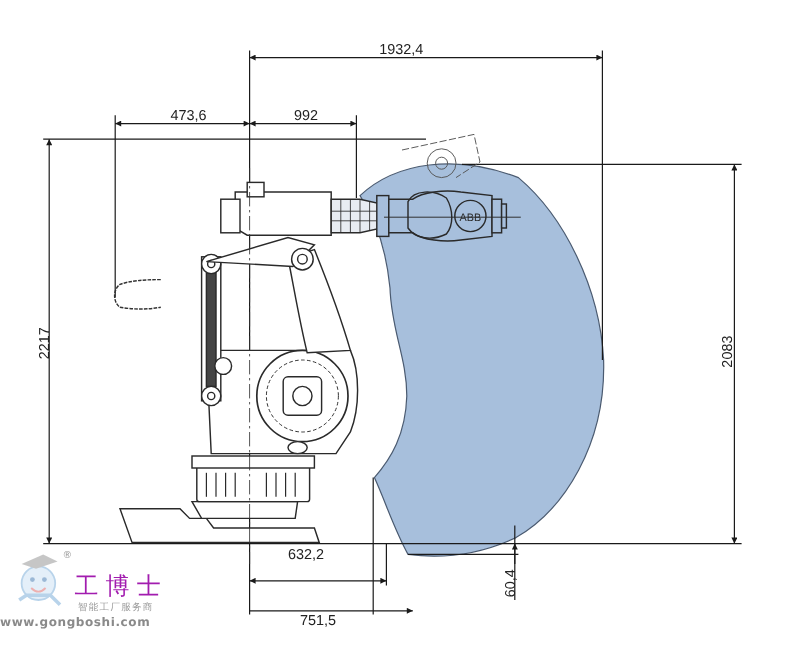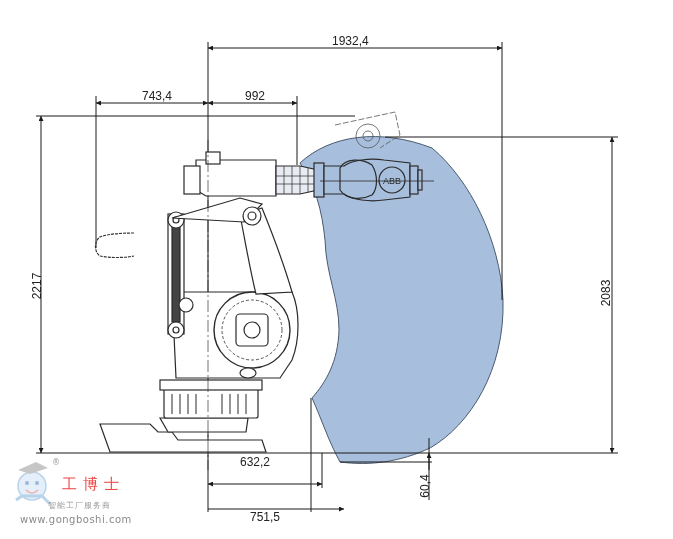--- a/index.html
+++ b/index.html
@@ -1,20 +1,20 @@
 <!DOCTYPE html>
 <html><head>
   <meta charset="utf-8">
   <style>
     html, body { margin: 0; padding: 0; background: #ffffff; }
     body { width: 673px; height: 539px; overflow: hidden; position: relative; font-family: "Liberation Sans", sans-serif; }
     #canvas { position: absolute; left: 0; top: 0; width: 673px; height: 539px; }
     .dim-text { position: absolute; font-size: 12px; color: #222; font-family: "Liberation Sans", sans-serif; white-space: nowrap; line-height: 1; }
     .dim-text.vert { transform: rotate(-90deg); transform-origin: center center; }
-    .wm-cn { position: absolute; font-family: "DejaVu Serif", serif; color: #ef4444; font-size: 15px; letter-spacing: 6px; }
+    .wm-cn { position: absolute; font-family: "DejaVu Serif", serif; color: #a21caf; font-size: 20px; letter-spacing: 6px; }
     .wm-sub { position: absolute; font-family: "DejaVu Sans", sans-serif; color: #9a9a9a; font-size: 8px; letter-spacing: 1px; }
     .wm-url { position: absolute; font-family: "DejaVu Sans", sans-serif; color: #8a8a8a; font-size: 10px; letter-spacing: 0.5px; }
   </style>
 </head>
 <body>
 
 <svg id="canvas" width="673" height="539" viewBox="0 0 673 539" xmlns="http://www.w3.org/2000/svg">
   <defs>
     <marker id="arr" viewBox="0 0 10 10" refX="10" refY="5" markerWidth="7" markerHeight="5" orient="auto-start-reverse">
       <path d="M0,0 L10,5 L0,10 z" fill="#1a1a1a"></path>
@@ -135,25 +135,25 @@
   <g opacity="0.55">
     <circle cx="32" cy="486" r="14" fill="#cfe3f5" stroke="#7fb0da" stroke-width="1.5"></circle>
     <path d="M18,470 L36,462 L48,468 L30,474 Z" fill="#999"></path>
     <circle cx="27" cy="483" r="2" fill="#4a7fb5"></circle>
     <circle cx="37" cy="483" r="2" fill="#4a7fb5"></circle>
     <path d="M26,490 Q32,496 38,490" stroke="#e07070" stroke-width="1.5" fill="none"></path>
     <path d="M16,500 L22,496 L42,496 L50,504" stroke="#7fb0da" stroke-width="3" fill="none"></path>
   </g>
 </svg>
 
-<div class="dim-text" style="left:332px; top:35px;text-align:right;">1932,4</div>
-<div class="dim-text" style="left:142px; top:90px;">743,4</div>
+<div class="dim-text" style="left:316px; top:35px;text-align:right;">1932,4</div>
+<div class="dim-text" style="left:142px; top:90px;">473,6</div>
 <div class="dim-text" style="left:245px; top:90px;">992</div>
 <div class="dim-text vert" style="left:20px; top:280px; width:34px; text-align:center;">2217</div>
 <div class="dim-text vert" style="left:589px; top:287px; width:34px; text-align:center;">2083</div>
 <div class="dim-text" style="left:240px; top:456px;">632,2</div>
 <div class="dim-text" style="left:250px; top:511px;">751,5</div>
 <div class="dim-text vert" style="left:408px; top:480px; width:34px; text-align:center;">60,4</div>
 
 <div class="wm-cn" style="left:62px; top:475px;">工博士</div>
 <div class="wm-sub" style="left:52px; top:458px;">®</div>
-<div class="wm-sub" style="left:48px; top:500px;">智能工厂服务商</div>
-<div class="wm-url" style="left:20px; top:514px;">www.gongboshi.com</div>
+<div class="wm-sub" style="left:65px; top:500px;">智能工厂服务商</div>
+<div class="wm-url" style="left:0; top:514px;font-weight:bold;">www.gongboshi.com</div>
 
 </body></html>

